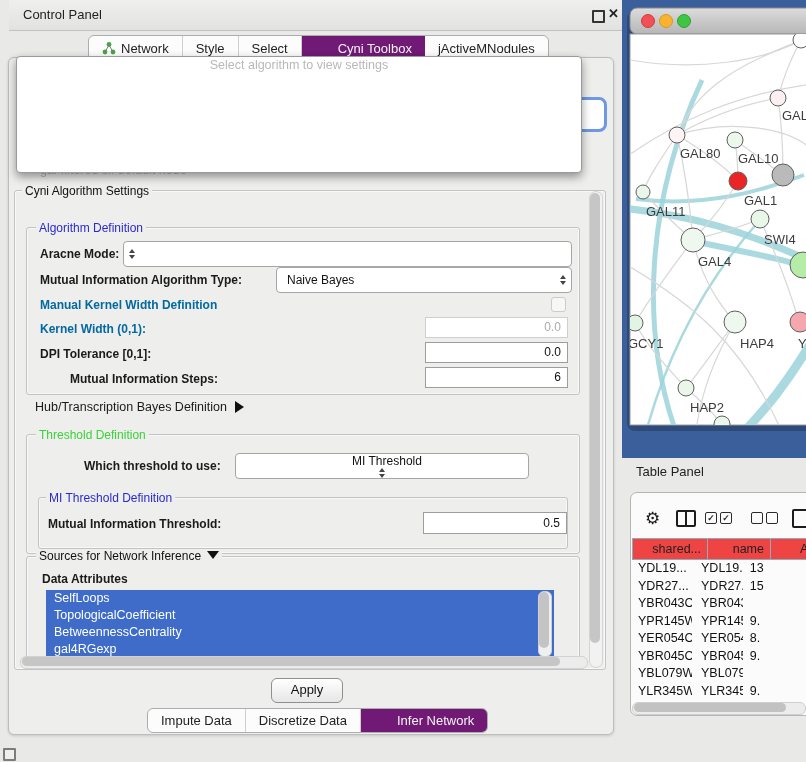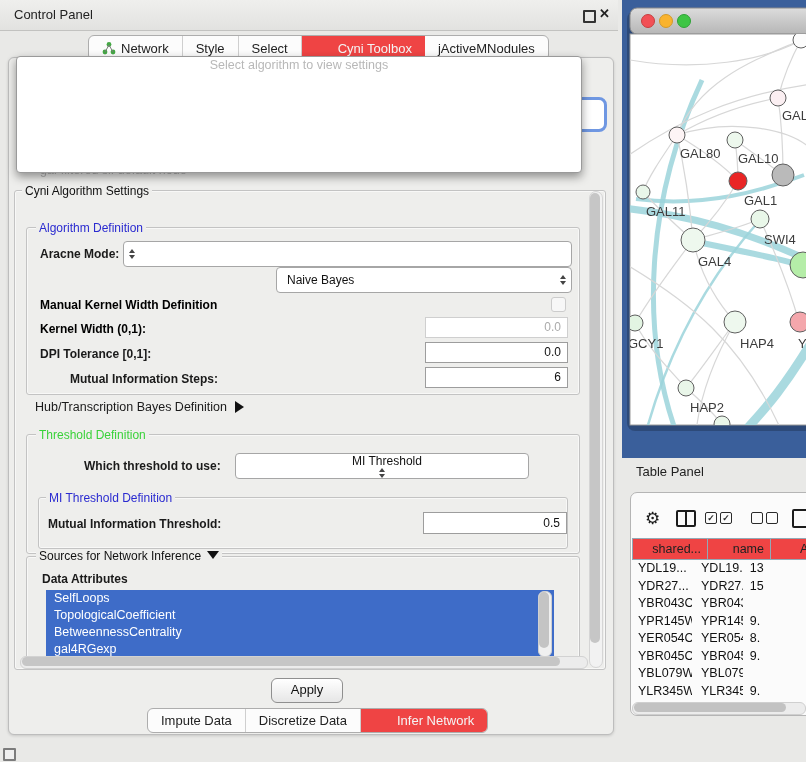--- a/index.html
+++ b/index.html
@@ -1,29 +1,29 @@
 <!DOCTYPE html>
 <html><head>
 <meta charset="utf-8">
 <style>
   html,body{margin:0;padding:0;}
   body{font-family:"Liberation Sans",sans-serif;background:#d8d8d8;}
   #screen{position:relative;width:806px;height:762px;background:#e9e9e7;overflow:hidden;font-size:12px;color:#111;}
   .abs{position:absolute;}
 
   
-  #cp-titlebar{left:0;top:0;width:618px;height:30px;background:linear-gradient(#efefed,#e2e2e0);border-bottom:1px solid #c2c2c0;}
+  #cp-titlebar{left:9px;top:0;width:618px;height:30px;background:linear-gradient(#efefed,#e2e2e0);border-bottom:1px solid #c2c2c0;}
   #cp-title{left:14px;top:7px;font-size:13px;color:#222;}
   #cp-float{left:583px;top:10px;width:9px;height:9px;border:2px solid #333;border-radius:1px;background:transparent;}
   #cp-close{left:599px;top:6px;font-size:13px;font-weight:bold;color:#222;}
 
   #tab-bar{left:88px;top:35px;height:24px;display:flex;background:#fcfcfc;border:1px solid #adadad;border-radius:6px;overflow:hidden;}
   .tab{display:flex;align-items:center;padding:0 13px;font-size:13px;color:#222;border-right:1px solid #cfcfcf;white-space:nowrap;}
   .tab:last-child{border-right:none;}
-  .tab.sel{background:#ef4444;color:#f4f4f4;border-right:none;padding-left:36px;}
+  .tab.sel{background:#701a75;color:#f4f4f4;border-right:none;padding-left:36px;}
   .net-ico{display:inline-block;width:14px;height:14px;margin-right:5px;}
 
   #cp-card{left:8px;top:57px;width:604px;height:676px;background:#eeeeec;border:1px solid #bdbdbd;border-radius:6px;box-shadow:0 1px 3px rgba(0,0,0,.15);}
 
   
   #ghost-combo{left:420px;top:97px;width:181px;height:29px;border:3px solid #6f97e2;border-radius:8px;background:#fff;z-index:4;}
   #ghost-text{left:40px;top:163px;font-size:12.5px;color:#b3b3b3;z-index:4;}
 
   
   #algo-popup{left:16px;top:56px;width:564px;height:115px;background:#fff;border:1px solid #9a9a9a;border-radius:4px;box-shadow:0 4px 10px rgba(0,0,0,.4);z-index:10;overflow:hidden;}
@@ -31,21 +31,21 @@
   .popup-item{height:15.5px;line-height:15.5px;padding-left:5px;font-size:13px;color:#000;white-space:nowrap;}
   .popup-item.b{font-weight:bold;}
 
   
   .gbox{border:1px solid #c3c3c3;border-radius:3px;box-shadow:inset 0 0 0 1px rgba(255,255,255,.6);}
   .gtitle{position:absolute;background:#eeeeec;padding:0 3px;font-size:12px;white-space:nowrap;}
   .blue{color:#2a2ad0;}
   .green{color:#3ad23a;}
 
   .lbl{position:absolute;font-size:12px;font-weight:bold;color:#1a1a1a;white-space:nowrap;}
-  .lbl.dis{color:#000000;}
+  .lbl.dis{color:#0369a1;}
   .plain{font-weight:normal;}
 
   .combo{position:absolute;background:#fff;border:1px solid #a6a6a6;border-radius:4px;display:flex;align-items:center;font-size:12px;}
   .combo .val{flex:1;padding-left:10px;white-space:nowrap;overflow:hidden;}
   .spin{width:16px;display:flex;flex-direction:column;align-items:center;justify-content:center;gap:2px;}
   .spin i{display:block;width:0;height:0;border-left:3.5px solid transparent;border-right:3.5px solid transparent;}
   .spin .up{border-bottom:4px solid #444;}
   .spin .dn{border-top:4px solid #444;}
 
   .tfield{position:absolute;background:#fff;border:1px solid #9d9d9d;font-size:12px;text-align:right;padding-right:6px;box-sizing:border-box;line-height:19px;}
@@ -143,20 +143,21 @@
   <span class="gtitle blue" style="left:36px;top:221px;">Algorithm Definition</span>
 
   <span class="lbl" style="left:40px;top:247px;">Aracne Mode:</span>
   <div class="combo" style="left:123px;top:241px;width:447px;height:24px;">
     <span class="spin">
         <i class="up"></i>
         <i class="dn"></i>
       </span>
   </div>
 
+  <span class="lbl" style="left:40px;top:273px;">Mutual Information Algorithm Type:</span>
   <div class="combo" style="left:276px;top:267px;width:294px;height:24px;">
     <span class="val">Naive Bayes</span>
     <span class="spin">
         <i class="up"></i>
         <i class="dn"></i>
       </span>
   </div>
 
   <span class="lbl dis" style="left:40px;top:298px;">Manual Kernel Width Definition</span>
   <span class="chk" style="left:551px;top:297px;"></span>

